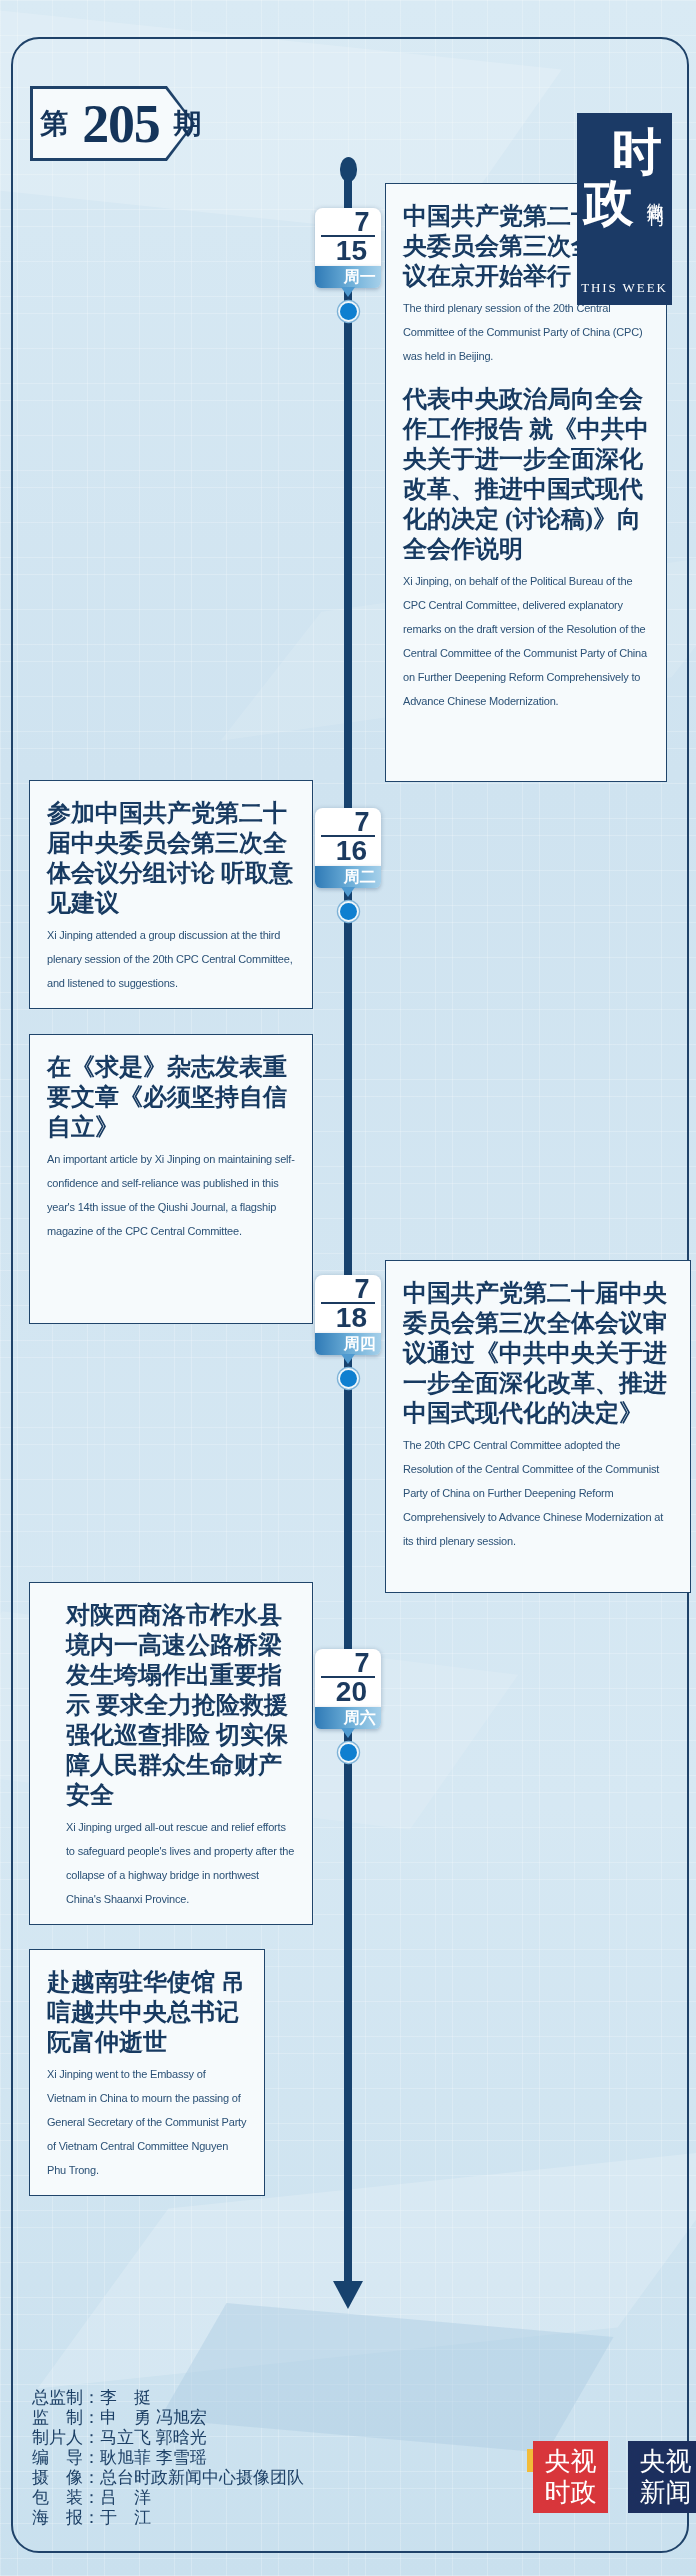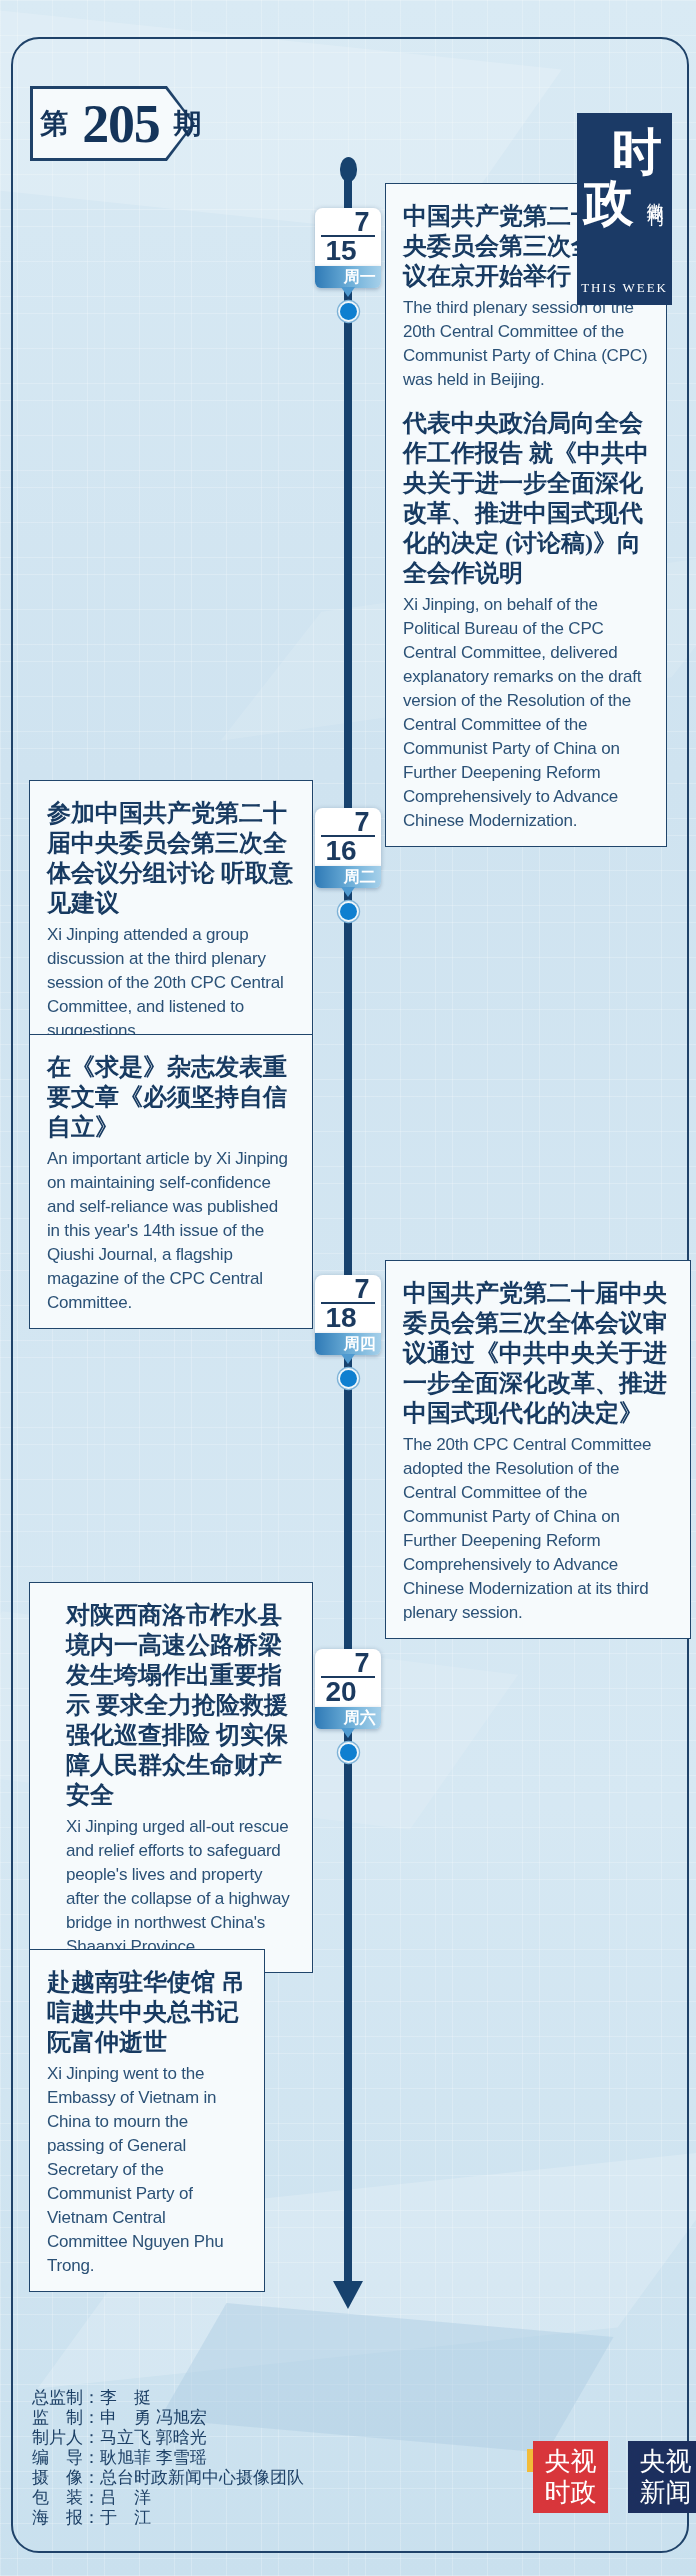--- a/index.html
+++ b/index.html
@@ -53,37 +53,37 @@
       border-left:15.5px solid transparent;border-right:15.5px solid transparent;
       border-top:28px solid #17426e;}
 
   
   .marker{position:absolute;left:315px;width:66px;z-index:4;}
   .m1{top:208px;} .m2{top:808px;} .m3{top:1275px;} .m4{top:1649px;}
   .datebox{height:57px;background:#ffffff;border-radius:7.7px 7.7px 0 0;
       box-shadow:0 1.3px 5.2px rgba(20,50,90,.30);padding-top:1.3px;}
   .mon{font-size:27px;line-height:26px;font-weight:bold;color:#1b3a5f;text-align:right;padding-right:11.6px;}
   .frac{border-bottom:2.6px solid #1b3a5f;margin:0 5.8px;}
-  .day{font-size:28px;line-height:28px;font-weight:bold;color:#1b3a5f;text-align:center;padding-right:14px;}
+  .day{font-size:28px;line-height:28px;font-weight:bold;color:#1b3a5f;text-align:right;padding-right:14px;}
   .weekband{height:22px;border-radius:0 0 6.4px 6.4px;
       background:linear-gradient(90deg,#2f7ab6 0%,#6fb0d9 55%,#a6d0ea 100%);
       color:#fff;font-size:16px;line-height:22px;font-weight:bold;text-align:right;padding-right:5.2px;
       box-sizing:border-box;box-shadow:0 1.3px 3.9px rgba(20,50,90,.25);}
   .pointer{position:absolute;left:50%;margin-left:-7px;top:79px;width:0;height:0;
       border-left:7px solid transparent;border-right:7px solid transparent;
       border-top:10.3px solid #4f9ad0;}
   .mdot{position:absolute;left:50%;margin-left:-8.4px;top:95px;width:17px;height:17px;border-radius:50%;
       background:#0f7fd0;box-shadow:0 0 0 1.9px #f0f7fb,0 0 0 3.2px #7eb3d8;}
 
   
   .ebox{position:absolute;background:#f6fafc;border:1.9px solid #20456b;box-sizing:border-box;
         padding:17px 17px 13px 17px;z-index:3;}
   .ebox .zh{font-family:"Liberation Serif","DejaVu Serif",serif;font-weight:bold;color:#173a61;
         font-size:24px;line-height:30px;}
-  .ebox .en{color:#2b5176;font-size:17px;line-height:24px;letter-spacing:-0.2px;margin-top:5.2px;}
+  .ebox .en{color:#2b5176;font-size:11px;line-height:24px;letter-spacing:-0.2px;margin-top:5.2px;}
   .ebox .entry + .entry{margin-top:15.5px;}
   .b1{left:385px;top:183px;width:282px;min-height:599px;}
   .b2{left:29px; top:780px;width:284px;min-height:223px;}
   .b3{left:29px; top:1034px;width:284px;min-height:290px;}
   .b4{left:385px;top:1260px;width:306px;min-height:333px;}
   .b5{left:29px; top:1582px;width:284px;min-height:342px;padding-left:36px;}
   .b6{left:29px; top:1949px;width:236px;min-height:233px;}
 
   
   .credits{position:absolute;left:32px;top:2388px;z-index:4;color:#1d4066;font-size:17px;line-height:20px;}

